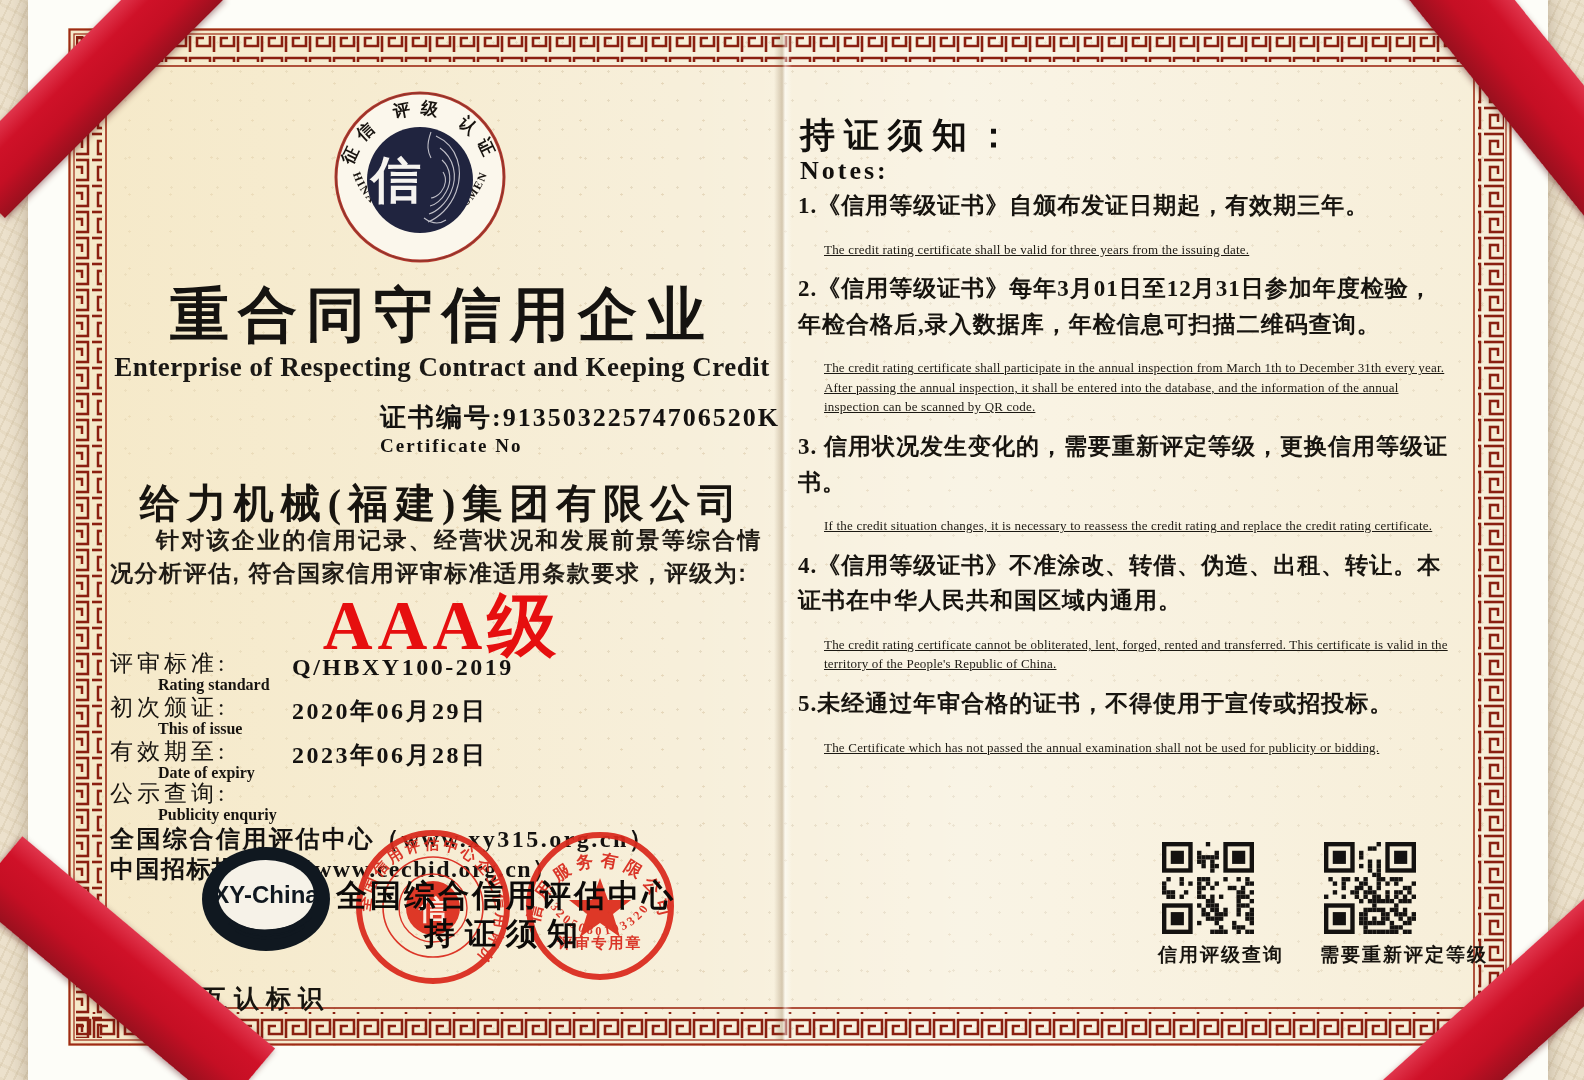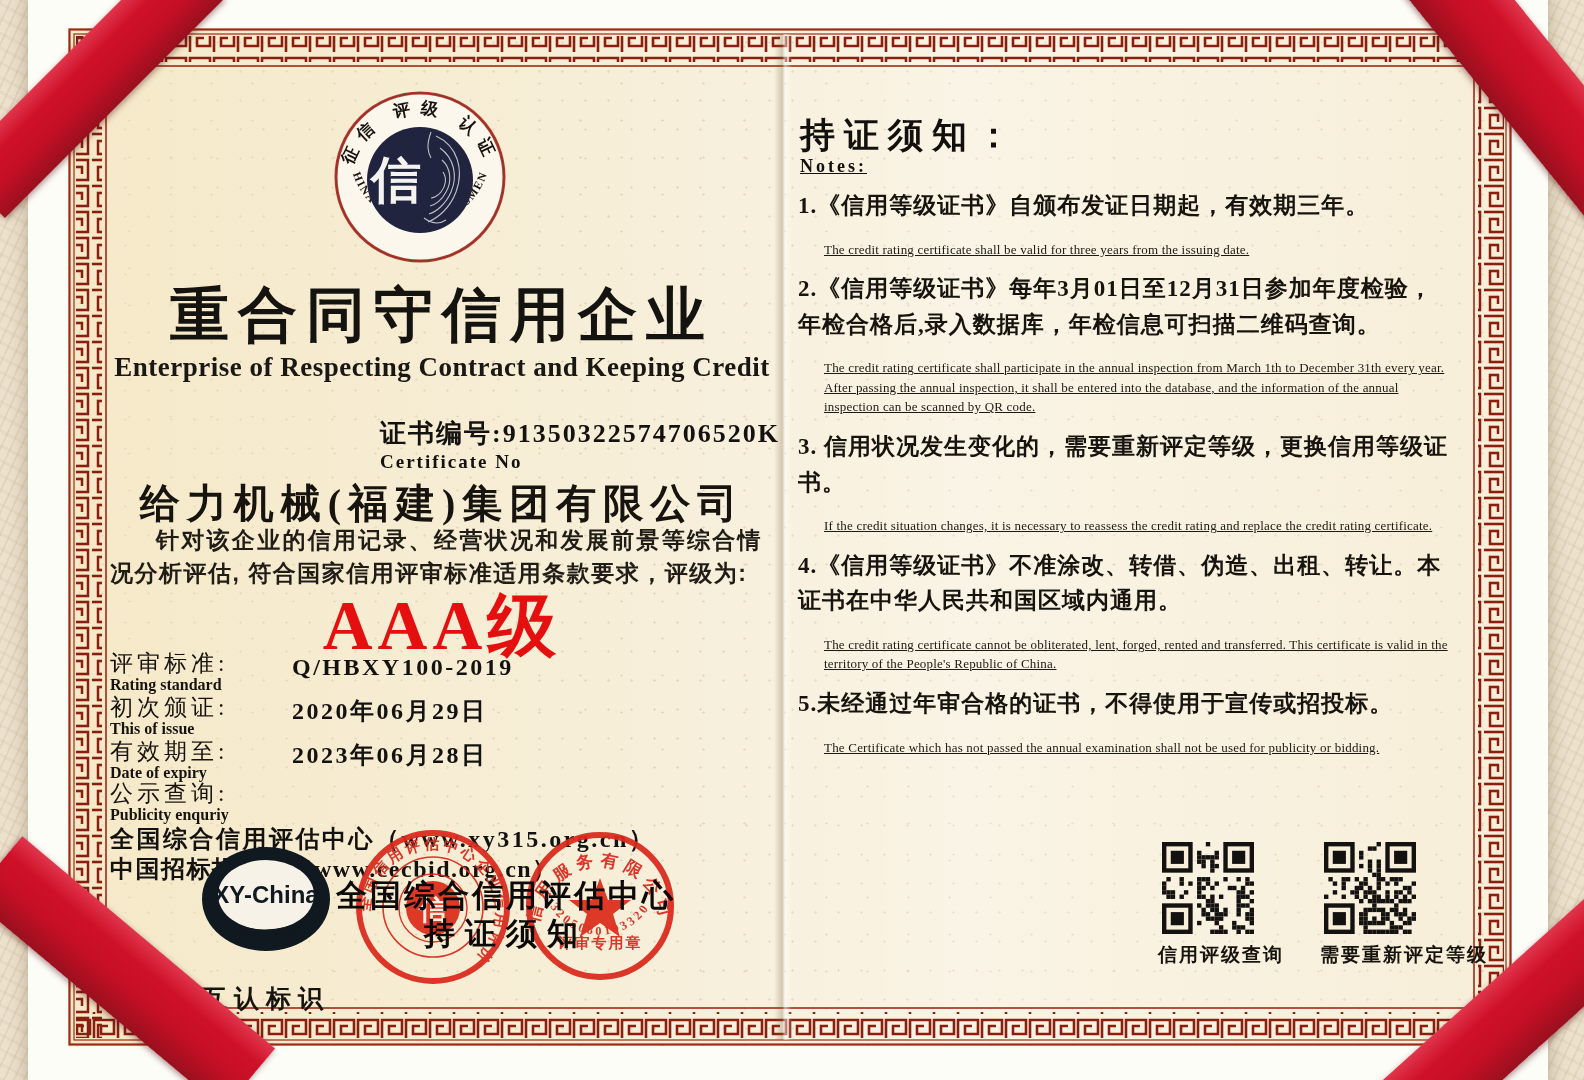--- a/index.html
+++ b/index.html
@@ -32,27 +32,27 @@
   .en-title{font-size:27px;font-weight:bold;color:#1a1815;letter-spacing:0.5px;}
   .certno-cn{font-size:26px;font-weight:bold;color:#141210;letter-spacing:2px;}
   .certno-en{font-size:19px;font-weight:bold;letter-spacing:2px;color:#141210;}
   .company{font-size:40px;font-weight:bold;color:#17140f;letter-spacing:7px;}
   .para{font-size:23px;color:#201c16;line-height:1.42;text-indent:2em;letter-spacing:1.5px;text-align:justify;
         font-family:"Liberation Sans","DejaVu Sans",sans-serif;font-weight:600;}
   .rating{font-size:69px;font-weight:bold;color:#e60f0f;letter-spacing:5px;}
   .frow{position:absolute;left:6px;width:650px;}
   .flabel{display:inline-block;vertical-align:top;width:182px;}
   .flabel .cn{font-size:23px;font-weight:normal;letter-spacing:4px;color:#16130f;line-height:1.05;}
-  .flabel .en{font-size:16px;font-weight:bold;color:#16130f;line-height:1.1;}
+  .flabel .en{font-size:16px;font-weight:bold;color:#16130f;line-height:1.1;margin-left:48px;}
   .fvalue{display:inline-block;vertical-align:top;font-size:24px;font-weight:bold;color:#141210;letter-spacing:2.5px;line-height:1.25;}
   .fvalue .v2{letter-spacing:1.5px;}
   .xy-caption{font-size:25px;font-weight:bold;letter-spacing:7px;color:#17140f;text-align:center;margin-top:16px;}
   .seal-overlay{font-weight:bold;color:#0c0a08;text-align:center;line-height:1;}
   .heading-cn{font-size:35px;font-weight:bold;color:#12100d;letter-spacing:9px;}
-  .heading-en{font-size:18px;font-weight:bold;color:#12100d;letter-spacing:3px;text-decoration:underline;}
+  .heading-en{font-size:26px;font-weight:bold;color:#12100d;letter-spacing:3px;}
   .note-cn{font-size:23px;font-weight:bold;color:#17140f;line-height:1.55;letter-spacing:1px;margin:0 0 2px 0;}
   .note-en{font-size:13px;color:#1c1913;line-height:1.5;margin:16px 0 12px 26px;letter-spacing:0.2px;text-decoration:underline;}
   .notes-list{position:absolute;left:2px;top:160px;width:655px;}
   .qr-block{position:absolute;width:100px;text-align:center;}
   .qr{width:92px;height:92px;margin:0 auto;}
   .qr-label{font-size:19px;font-weight:bold;color:#17140f;letter-spacing:2px;margin-top:8px;white-space:nowrap;}
   .ribbon{position:absolute;z-index:50;pointer-events:none;
     background:linear-gradient(180deg,#e0354c 0%,#cf1128 28%,#c50f24 62%,#99101e 100%);
     box-shadow:0 2px 6px rgba(80,10,15,.45);}
   .ribbon.tl{left:-66px;top:47px;width:310px;height:72px;transform:rotate(-45deg);}
@@ -110,21 +110,21 @@
             <path d="M111,84 C115,90 114,98 109,104 C106,108 101,110 99,110"></path>
             <path d="M99,44 C94,58 96,64 99,70"></path>
             <path d="M92,130 C100,136 108,136 114,132"></path>
           </g>
           <text x="64" y="109" text-anchor="middle" font-size="50" font-weight="bold" fill="#f5f3ef">信</text>
         </svg>
 
         <div class="abs ctr cn-title" style="top:258px;">重合同守信用企业</div>
         <div class="abs ctr en-title" style="top:324px;">Enterprise of Respecting Contract and Keeping Credit</div>
 
-        <div class="abs" style="left:276px;top:388px;">
+        <div class="abs" style="left:276px;top:372px;">
           <div class="certno-cn">证书编号:91350322574706520K</div>
           <div class="certno-en">Certificate  No</div>
         </div>
 
         <div class="abs ctr company" style="top:448px;">给力机械(福建)集团有限公司</div>
 
         <div class="abs para" style="left:6px;top:496px;width:652px;">针对该企业的信用记录、经营状况和发展前景等综合情况分析评估, 符合国家信用评审标准适用条款要求，评级为:</div>
 
         <div class="abs ctr rating" style="top:552px;">AAA级</div>
 

